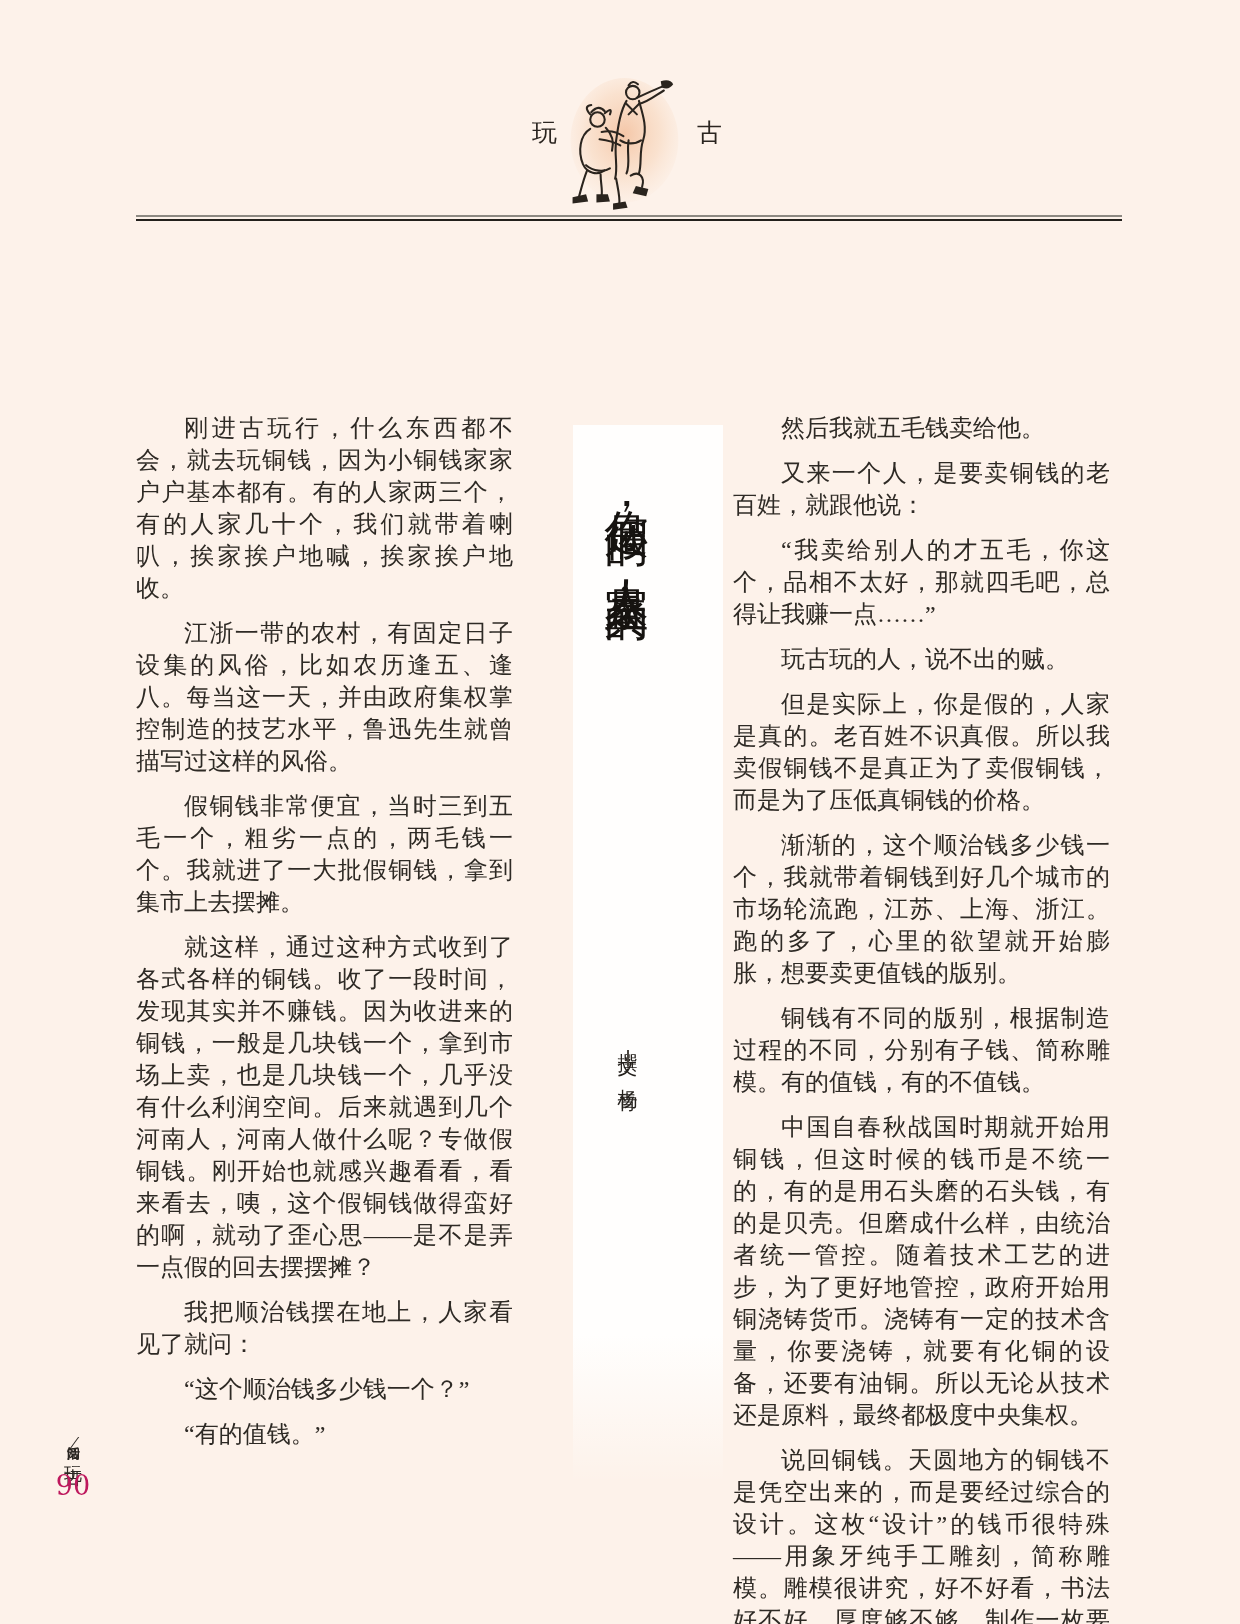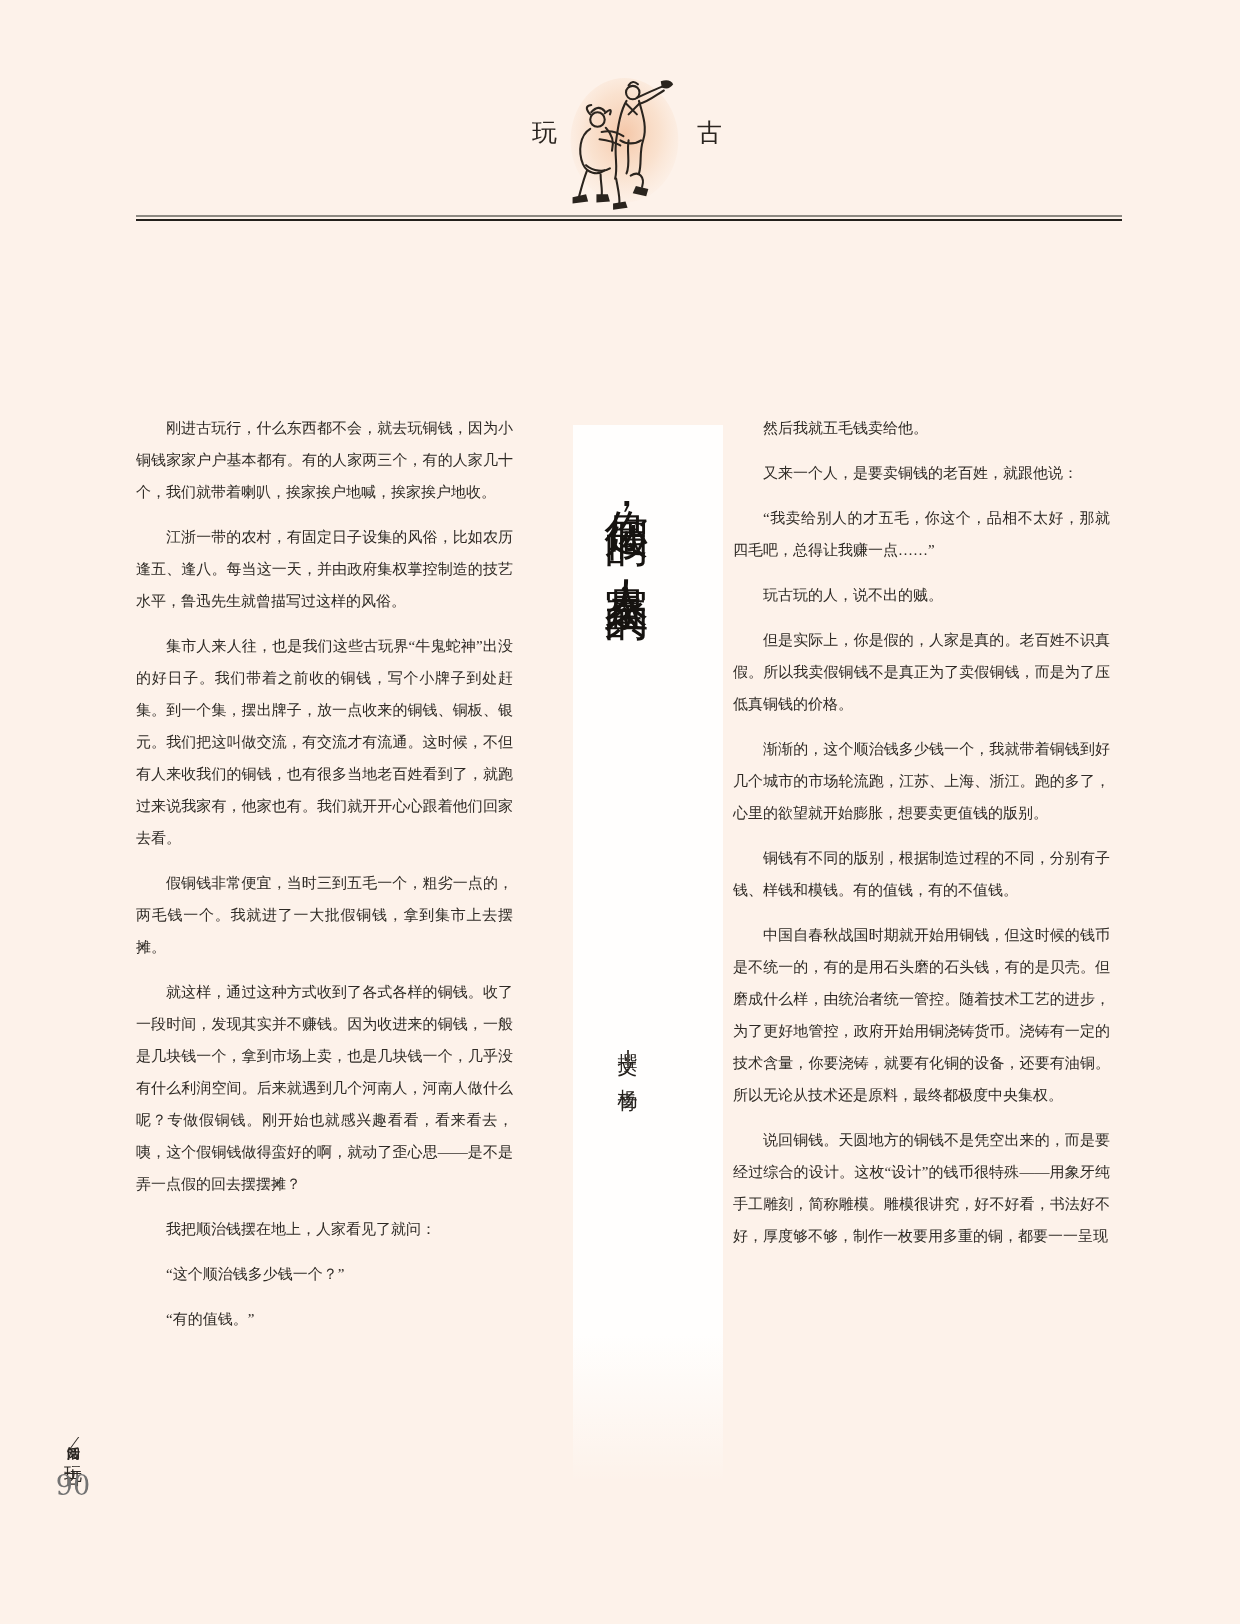--- a/index.html
+++ b/index.html
@@ -16,21 +16,21 @@
   }
   .hdr-char.left{left:532px;}
   .hdr-char.right{left:697px;}
   .illustration{position:absolute;left:566px;top:76px;width:120px;height:140px;}
   .rule{position:absolute;left:136px;top:215px;width:986px;height:7px;}
   .rule .r1{height:2px;background:#8d8982;}
   .rule .r2{height:2px;background:#23201c;margin-top:2px;}
   
   .col{
     position:absolute;top:412px;width:377px;
-    font-size:15px;line-height:32px;text-align:justify;
+    font-size:24px;line-height:32px;text-align:justify;
     color:#2e2a25;
   }
   .col.left{left:136px;}
   .col.right{left:733px;}
   .para{margin:0 0 13px 0;text-indent:2em;}
   .para:last-child{margin-bottom:0;}
   
   .title-strip{
     position:absolute;left:573px;top:425px;width:150px;height:1058px;
     background:linear-gradient(to bottom,#fffefd 0%,#fffefd 86%,rgba(255,254,253,0) 100%);
@@ -58,21 +58,21 @@
   .f-small{
     writing-mode:vertical-rl;text-orientation:upright;
     font-size:13px;font-weight:bold;letter-spacing:1px;color:#2b2723;
   }
   .f-slash{font-size:13px;color:#2b2723;line-height:10px;margin:2px 0;transform:skewX(-12deg);}
   .f-big{
     writing-mode:vertical-rl;text-orientation:upright;
     font-size:18px;letter-spacing:2px;color:#2b2723;
   }
   .f-num{
-    margin-top:14px;font-size:27px;color:#737373;
+    margin-top:14px;font-size:27px;color:#be185d;
     font-family:"DejaVu Serif","Liberation Serif",serif;
   }
 </style>
 </head>
 <body>
 
 <div class="page">
 
   <span class="hdr-char left">玩</span>
 
@@ -122,21 +122,20 @@
   <span class="hdr-char right">古</span>
 
   <div class="rule">
     <div class="r1"></div>
       <div class="r2"></div>
   </div>
 
   <div class="col left">
       <p class="para">刚进古玩行，什么东西都不会，就去玩铜钱，因为小铜钱家家户户基本都有。有的人家两三个，有的人家几十个，我们就带着喇叭，挨家挨户地喊，挨家挨户地收。</p>
       <p class="para">江浙一带的农村，有固定日子设集的风俗，比如农历逢五、逢八。每当这一天，并由政府集权掌控制造的技艺水平，鲁迅先生就曾描写过这样的风俗。</p>
-      <p class="para">集市人来人往，也是我们这些古玩界“牛鬼蛇神”出没的好日子。我们带着之前收的铜钱，写个小牌子到处赶集。到一个集，摆出牌子，放一点收来的铜钱、铜板、银元。我们把这叫做交流，有交流才有流通。这时候，不但有人来收我们的铜钱，也有很多当地老百姓看到了，就跑过来说我家有，他家也有。我们就开开心心跟着他们回家去看。</p>
       <p class="para">假铜钱非常便宜，当时三到五毛一个，粗劣一点的，两毛钱一个。我就进了一大批假铜钱，拿到集市上去摆摊。</p>
       <p class="para">就这样，通过这种方式收到了各式各样的铜钱。收了一段时间，发现其实并不赚钱。因为收进来的铜钱，一般是几块钱一个，拿到市场上卖，也是几块钱一个，几乎没有什么利润空间。后来就遇到几个河南人，河南人做什么呢？专做假铜钱。刚开始也就感兴趣看看，看来看去，咦，这个假铜钱做得蛮好的啊，就动了歪心思——是不是弄一点假的回去摆摆摊？</p>
       <p class="para">我把顺治钱摆在地上，人家看见了就问：</p>
       <p class="para">“这个顺治钱多少钱一个？”</p>
       <p class="para">“有的值钱。”</p>
     </div>
 
   <div class="title-strip">
     <div class="vtitle">你是假的，人家是真的</div>
     <div class="byline">
@@ -146,21 +145,21 @@
     </div>
   </div>
 
   <div class="col right">
       <p class="para">然后我就五毛钱卖给他。</p>
       <p class="para">又来一个人，是要卖铜钱的老百姓，就跟他说：</p>
       <p class="para">“我卖给别人的才五毛，你这个，品相不太好，那就四毛吧，总得让我赚一点……”</p>
       <p class="para">玩古玩的人，说不出的贼。</p>
       <p class="para">但是实际上，你是假的，人家是真的。老百姓不识真假。所以我卖假铜钱不是真正为了卖假铜钱，而是为了压低真铜钱的价格。</p>
       <p class="para">渐渐的，这个顺治钱多少钱一个，我就带着铜钱到好几个城市的市场轮流跑，江苏、上海、浙江。跑的多了，心里的欲望就开始膨胀，想要卖更值钱的版别。</p>
-      <p class="para">铜钱有不同的版别，根据制造过程的不同，分别有子钱、样钱和模钱。有的值钱，有的不值钱。</p>
+      <p class="para">铜钱有不同的版别，根据制造过程的不同，分别有子钱、简称雕模。有的值钱，有的不值钱。</p>
       <p class="para">中国自春秋战国时期就开始用铜钱，但这时候的钱币是不统一的，有的是用石头磨的石头钱，有的是贝壳。但磨成什么样，由统治者统一管控。随着技术工艺的进步，为了更好地管控，政府开始用铜浇铸货币。浇铸有一定的技术含量，你要浇铸，就要有化铜的设备，还要有油铜。所以无论从技术还是原料，最终都极度中央集权。</p>
       <p class="para">说回铜钱。天圆地方的铜钱不是凭空出来的，而是要经过综合的设计。这枚“设计”的钱币很特殊——用象牙纯手工雕刻，简称雕模。雕模很讲究，好不好看，书法好不好，厚度够不够，制作一枚要用多重的铜，都要一一呈现</p>
     </div>
 
   <div class="footer">
     <span class="f-small">阅活</span>
     <span class="f-slash">╱</span>
     <span class="f-big">玩古</span>
     <span class="f-num">90</span>
   </div>

